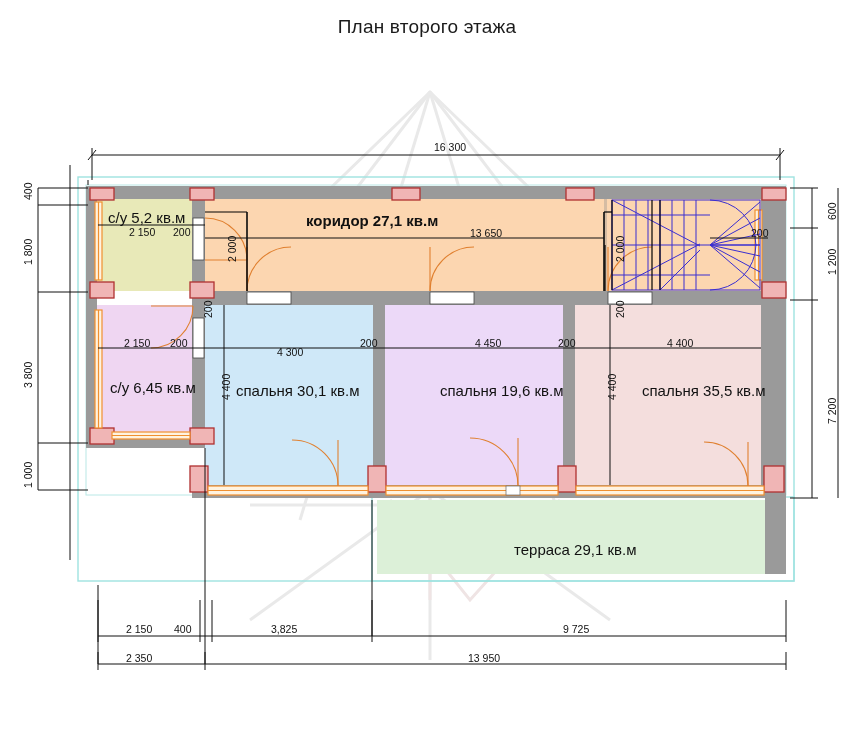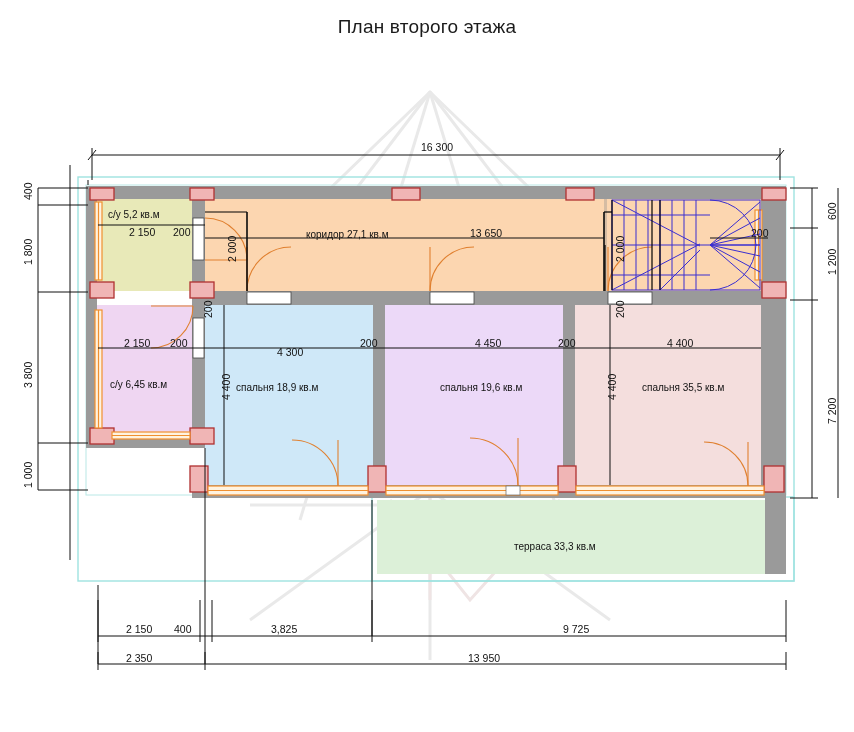--- a/index.html
+++ b/index.html
@@ -8,21 +8,21 @@
   #stage{position:absolute;left:0;top:0;width:854px;height:564px;}
   
   #title{position:absolute;left:0;top:16px;width:854px;text-align:center;
          font-size:19px;color:#1b1b1b;letter-spacing:.2px;}
   
   #wm{position:absolute;left:0;top:0;width:854px;height:732px;opacity:1;pointer-events:none;}
   
   #plan{position:absolute;left:0;top:0;width:854px;height:732px;}
   .dimtxt{position:absolute;font-size:10.5px;color:#111;white-space:nowrap;}
   .dimtxt.v{transform-origin:0 0;}
-  .roomlbl{position:absolute;font-size:10px;color:#111;white-space:nowrap;}
+  .roomlbl{position:absolute;font-size:15px;color:#111;white-space:nowrap;}
 </style>
 </head>
 <body>
 
 <div id="stage">
 
   <svg id="wm" viewBox="0 0 854 732">
     <g stroke="#e9e9e9" stroke-width="3" fill="none">
       <path d="M430 92 L225 290 L430 490 L635 290 Z"></path>
       <path d="M430 92 L300 520"></path>
@@ -285,21 +285,21 @@
     </g>
 
     <g stroke="#111" stroke-width="1">
       <line x1="88" y1="160" x2="96" y2="150"></line>
       <line x1="776" y1="160" x2="784" y2="150"></line>
     </g>
   </svg>
 
   <div id="title">План второго этажа</div>
 
-  <div class="dimtxt" style="left:421px;top:141px;text-align:right;">16 300</div>
+  <div class="dimtxt" style="left:434px;top:141px;text-align:right;">16 300</div>
 
   <div class="dimtxt v" style="left:22px;top:200px;transform:rotate(-90deg);">400</div>
   <div class="dimtxt v" style="left:22px;top:265px;transform:rotate(-90deg);">1 800</div>
   <div class="dimtxt v" style="left:22px;top:388px;transform:rotate(-90deg);">3 800</div>
   <div class="dimtxt v" style="left:22px;top:488px;transform:rotate(-90deg);">1 000</div>
 
   <div class="dimtxt v" style="left:826px;top:220px;transform:rotate(-90deg);">600</div>
   <div class="dimtxt v" style="left:826px;top:275px;transform:rotate(-90deg);">1 200</div>
   <div class="dimtxt v" style="left:826px;top:424px;transform:rotate(-90deg);">7 200</div>
 
@@ -330,20 +330,20 @@
 
   <div class="dimtxt" style="left:126px;top:623px;">2 150</div>
   <div class="dimtxt" style="left:174px;top:623px;">400</div>
   <div class="dimtxt" style="left:271px;top:623px;">3,825</div>
   <div class="dimtxt" style="left:563px;top:623px;">9 725</div>
 
   <div class="dimtxt" style="left:126px;top:652px;">2 350</div>
   <div class="dimtxt" style="left:468px;top:652px;">13 950</div>
 
   <div class="roomlbl" style="left:108px;top:209px;">с/у 5,2 кв.м</div>
-  <div class="roomlbl" style="left:306px;top:229px;">коридор 27,1 кв.м</div>
+  <div class="roomlbl" style="left:306px;top:212px;font-weight:bold;">коридор 27,1 кв.м</div>
   <div class="roomlbl" style="left:110px;top:379px;">с/у 6,45 кв.м</div>
-  <div class="roomlbl" style="left:236px;top:382px;">спальня 18,9 кв.м</div>
+  <div class="roomlbl" style="left:236px;top:382px;">спальня 30,1 кв.м</div>
   <div class="roomlbl" style="left:440px;top:382px;">спальня 19,6 кв.м</div>
   <div class="roomlbl" style="left:642px;top:382px;">спальня 35,5 кв.м</div>
-  <div class="roomlbl" style="left:514px;top:541px;">терраса 33,3 кв.м</div>
+  <div class="roomlbl" style="left:514px;top:541px;">терраса 29,1 кв.м</div>
 
 </div>
 
 </body></html>

